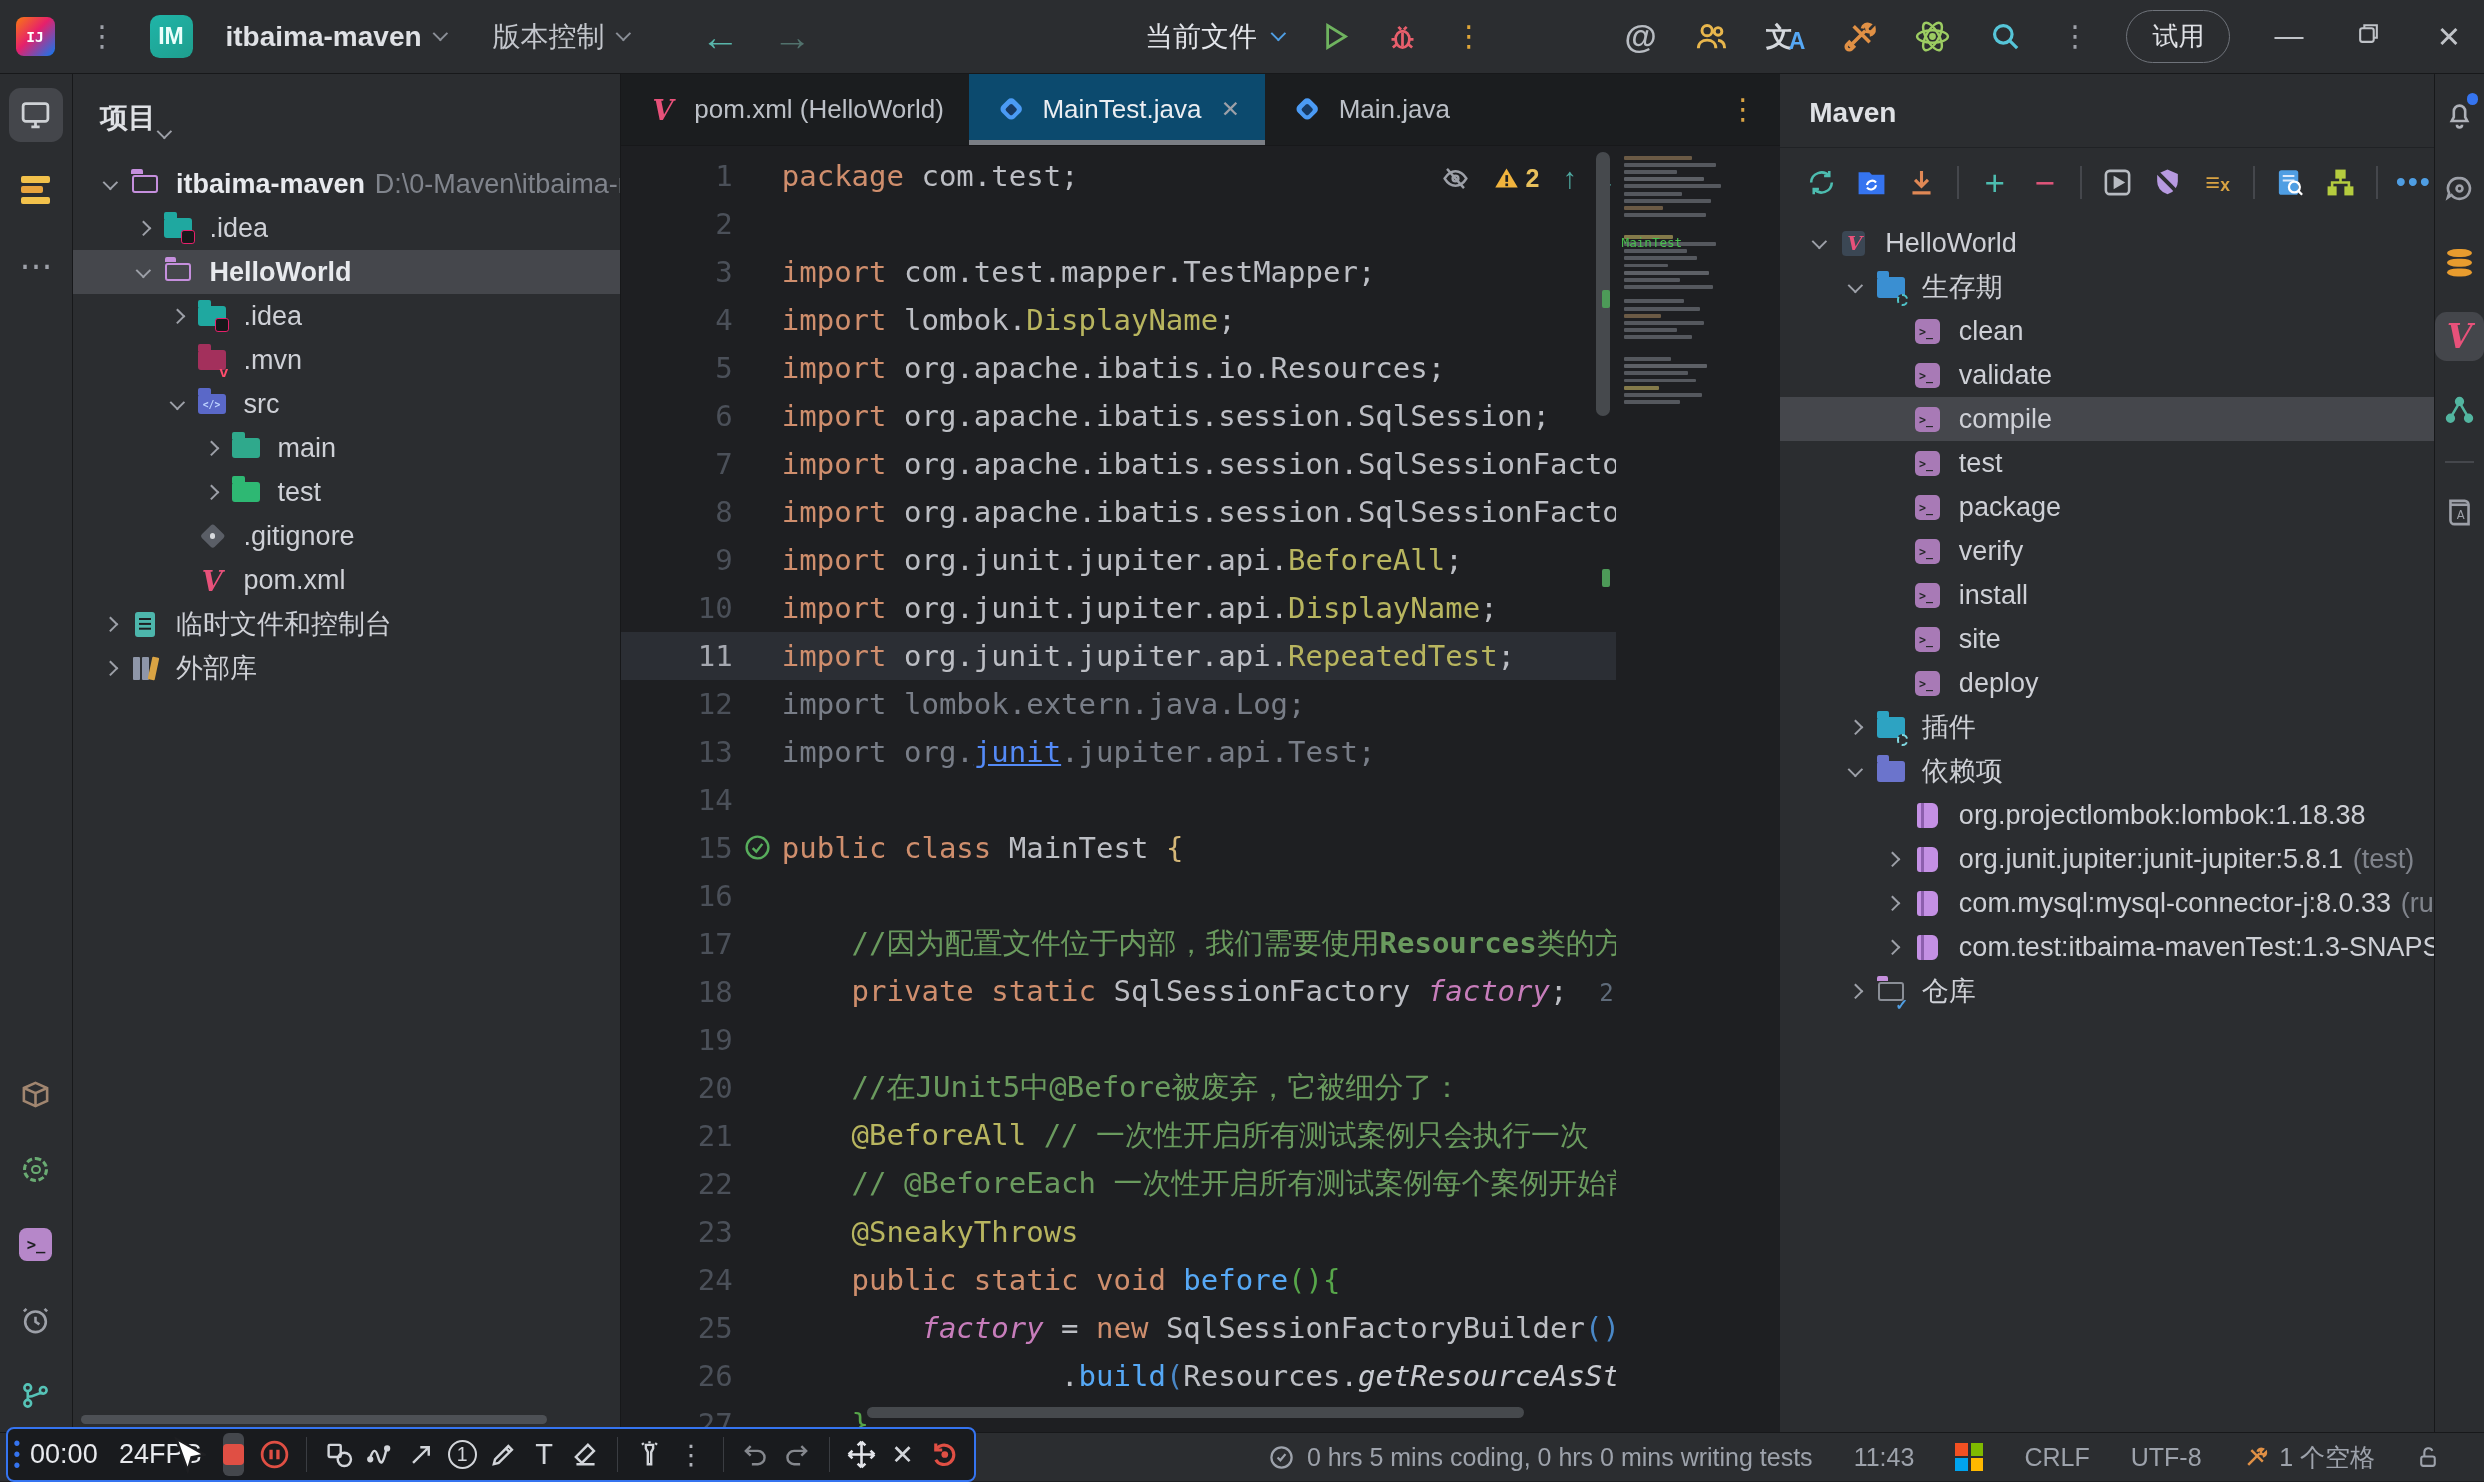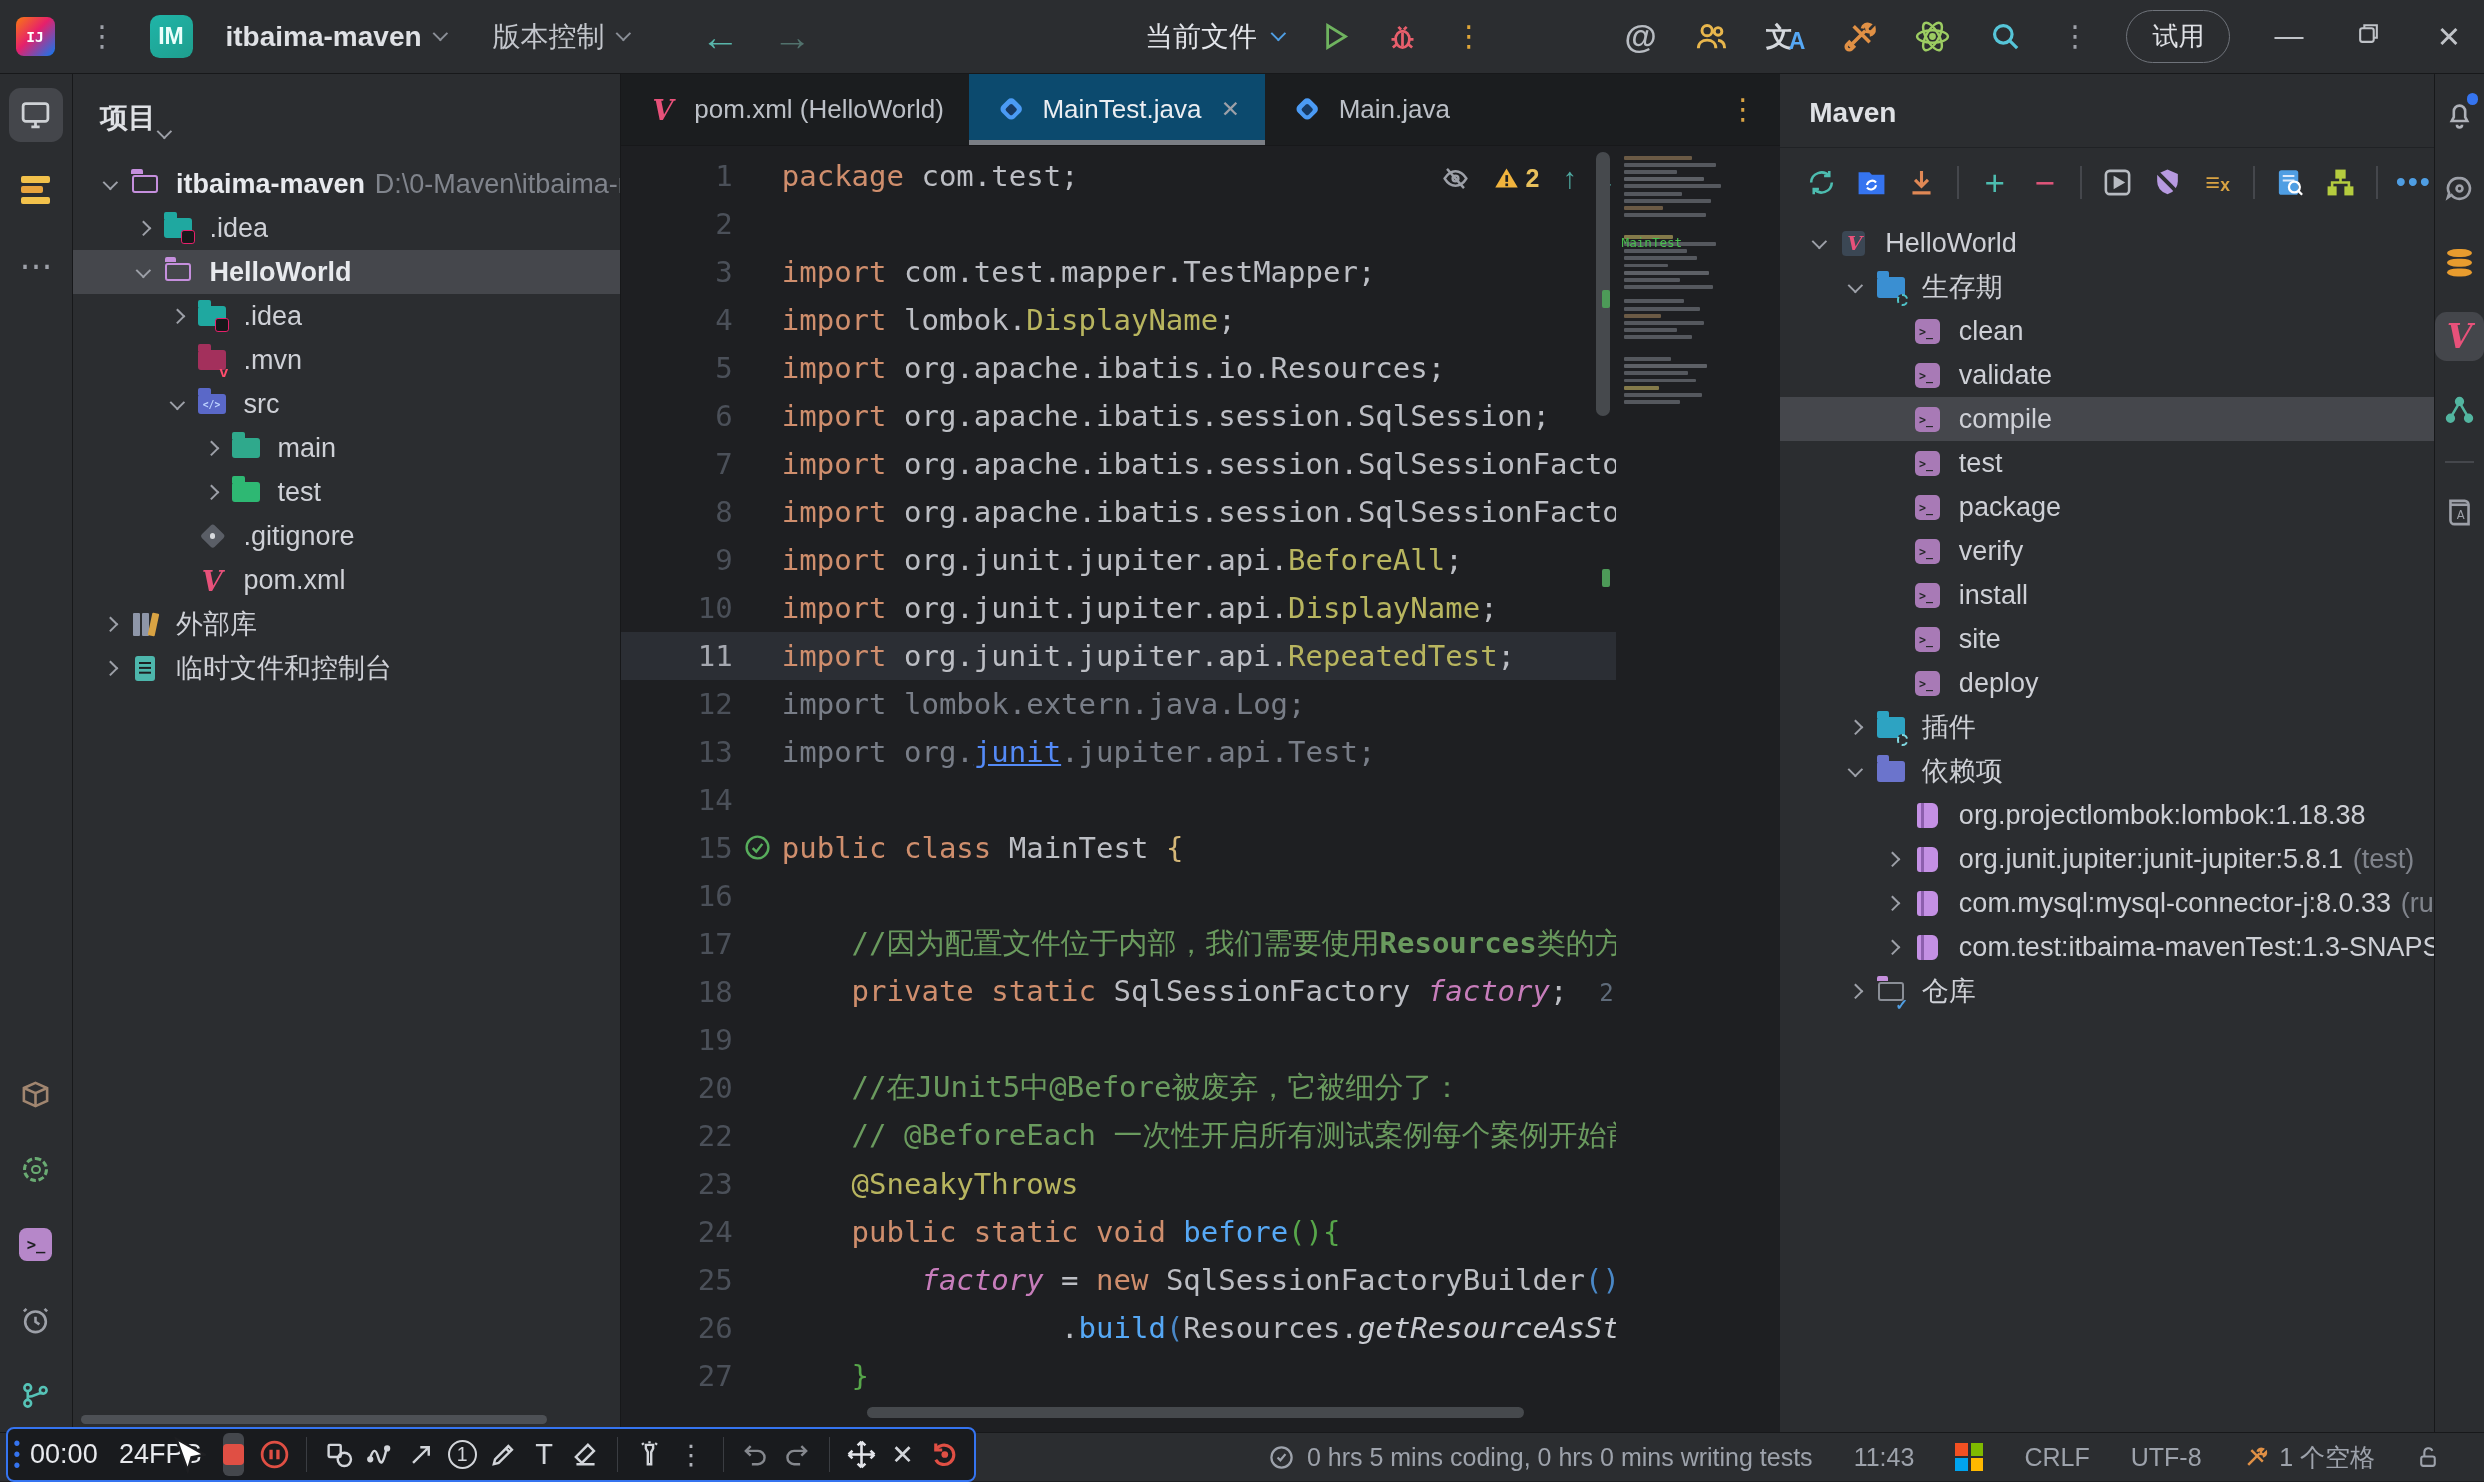--- a/index.html
+++ b/index.html
@@ -338,36 +338,36 @@
           <span class="tchev"></span>
           <span class="ic i-maven-file">
             <i style="position: absolute; color: rgb(232, 81, 122); font: italic 700 27px &quot;DejaVu Serif&quot;, serif; left: 6.8px; top: 1.9px;">V</i>
           </span>
           <span class="lbl">pom.xml</span>
         </div>
         <div class="trow" style="padding-left: 19.4px;">
           <span class="tchev">
             <i class="cv r"></i>
           </span>
+          <span class="ic i-scratch">
+            <i style="position: absolute; font-style: normal; width: 19.4px; height: 25px; background: rgb(77, 182, 172); border-radius: 2.9px; left: 7.8px; top: 3.9px;"></i>
+            <i style="position: absolute; font-style: normal; width: 11.6px; height: 1.9px; background: rgb(30, 31, 34); left: 11.6px; top: 10.7px; box-shadow: rgb(30, 31, 34) 0px 4.9px 0px, rgb(30, 31, 34) 0px 9.7px 0px;"></i>
+          </span>
+          <span class="lbl">临时文件和控制台</span>
+        </div>
+        <div class="trow" style="padding-left: 19.4px;">
+          <span class="tchev">
+            <i class="cv r"></i>
+          </span>
           <span class="ic i-library">
             <i style="position: absolute; font-style: normal; width: 6.8px; height: 23px; background: rgb(142, 150, 168); left: 5.8px; top: 4.9px; border-radius: 1px;"></i>
             <i style="position: absolute; font-style: normal; width: 6.8px; height: 23px; background: rgb(142, 150, 168); left: 14.6px; top: 4.9px; border-radius: 1px;"></i>
             <i style="position: absolute; font-style: normal; width: 6.8px; height: 23px; background: rgb(217, 163, 67); left: 23px; top: 4.9px; border-radius: 1px; transform: rotate(12deg);"></i>
           </span>
           <span class="lbl">外部库</span>
-        </div>
-        <div class="trow" style="padding-left: 19.4px;">
-          <span class="tchev">
-            <i class="cv r"></i>
-          </span>
-          <span class="ic i-scratch">
-            <i style="position: absolute; font-style: normal; width: 19.4px; height: 25px; background: rgb(77, 182, 172); border-radius: 2.9px; left: 7.8px; top: 3.9px;"></i>
-            <i style="position: absolute; font-style: normal; width: 11.6px; height: 1.9px; background: rgb(30, 31, 34); left: 11.6px; top: 10.7px; box-shadow: rgb(30, 31, 34) 0px 4.9px 0px, rgb(30, 31, 34) 0px 9.7px 0px;"></i>
-          </span>
-          <span class="lbl">临时文件和控制台</span>
         </div>
       </div>
     <div class="hsb" style="left:7.8px;bottom:7.8px;width:466px"></div>
   </div>
 
   <div id="editor">
     <div id="tabbar">
       <div class="tab">
           <span class="ic i-maven-file">
             <i style="position: absolute; color: rgb(232, 81, 122); font: italic 700 27px &quot;DejaVu Serif&quot;, serif; left: 6.8px; top: 1.9px;">V</i>
@@ -488,20 +488,25 @@
           </div>
           <div class="cl">
             <span class="num">19</span>
             <span class="gslot"></span>
             <span class="code"></span>
           </div>
           <div class="cl">
             <span class="num">20</span>
             <span class="gslot"></span>
             <span class="code"><span class="pl">    </span><span class="cm">//在JUnit5中@Before被废弃，它被细分了：</span></span>
+          </div>
+          <div class="cl">
+            <span class="num">21</span>
+            <span class="gslot"></span>
+            <span class="code"><span class="pl">    </span><span class="an">@BeforeAll </span><span class="cm">// 一次性开启所有测试案例只会执行一次</span></span>
           </div>
           <div class="cl">
             <span class="num">22</span>
             <span class="gslot"></span>
             <span class="code"><span class="pl">    </span><span class="cm">// @BeforeEach 一次性开启所有测试案例每个案例开始前</span></span>
           </div>
           <div class="cl">
             <span class="num">23</span>
             <span class="gslot"></span>
             <span class="code"><span class="pl">    </span><span class="an">@SneakyThrows</span></span>

